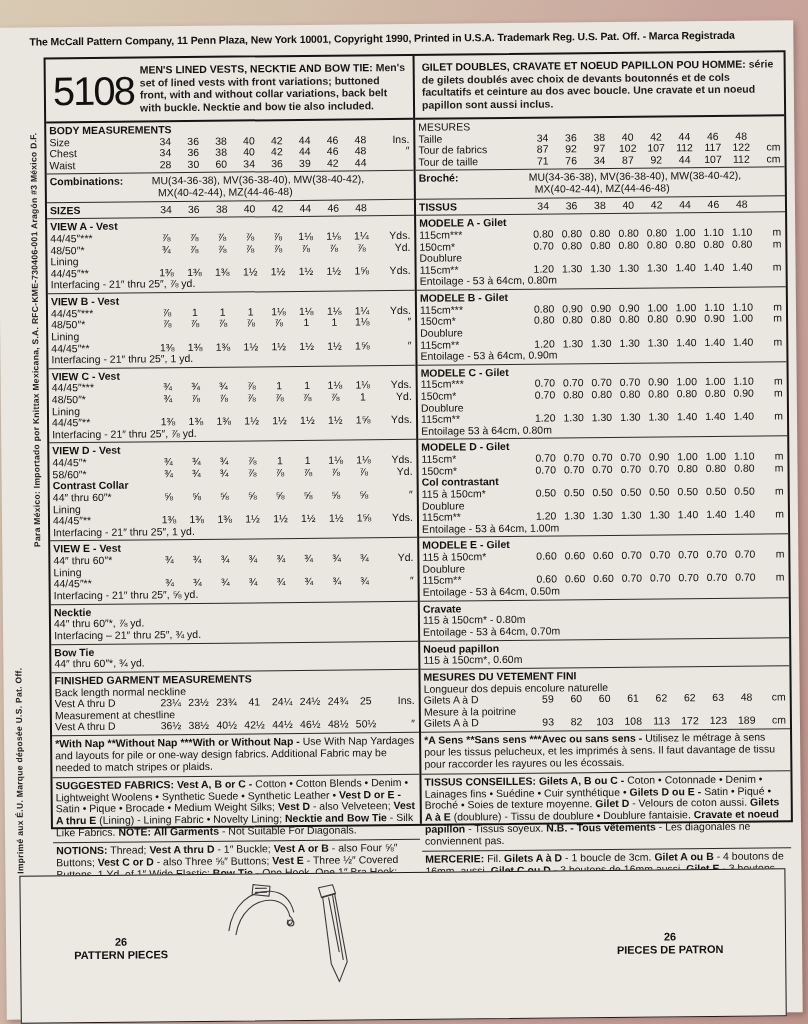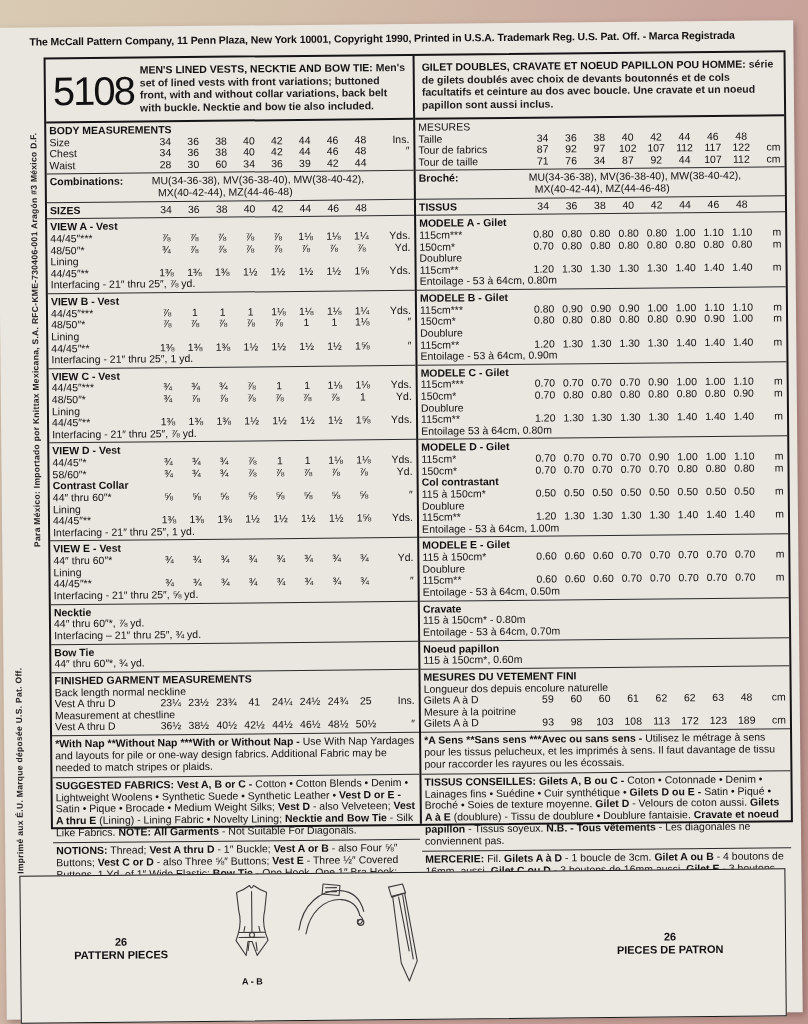--- a/index.html
+++ b/index.html
@@ -686,21 +686,21 @@
             <span class="tv">62</span>
             <span class="tv">62</span>
             <span class="tv">63</span>
             <span class="tv">48</span>
             <span class="tu">cm</span>
           </div>
           <div class="trow-text">Mesure à la poitrine</div>
           <div class="trow">
             <span class="tl">Gilets A à D</span>
             <span class="tv">93</span>
-            <span class="tv">98</span>
+            <span class="tv">82</span>
             <span class="tv">103</span>
             <span class="tv">108</span>
             <span class="tv">113</span>
             <span class="tv">172</span>
             <span class="tv">123</span>
             <span class="tv">189</span>
             <span class="tu">cm</span>
           </div>
         </div>
       <div class="sect para"><span class="b">*A Sens **Sans sens ***Avec ou sans sens - </span><span>Utilisez le métrage à sens pour les tissus pelucheux, et les imprimés à sens. Il faut davantage de tissu pour raccorder les rayures ou les écossais.</span></div>
@@ -708,30 +708,20 @@
       <div class="sect para"><span class="b">MERCERIE:</span><span> Fil. </span><span class="b">Gilets A à D</span><span> - 1 boucle de 3cm. </span><span class="b">Gilet A ou B</span><span> - 4 boutons de 16mm, aussi. </span><span class="b">Gilet C ou D</span><span> - 3 boutons de 16mm aussi. </span><span class="b">Gilet E</span><span> - 3 boutons recouverts de 13mm, 0.95m d'élastique de 3cm. </span><span class="b">Noeud papillon</span><span> - 1 agrafe, 1 agrafe de soutien gorge de 3cm. </span><span class="b">Gilet D ou E</span><span> - 1 agrafe de soutien gorge de 3cm aussi.</span></div>
     </div>
   </div>
 
   <div class="footerbox">
     <div class="pieces left">
       <div>26</div>
       <div>PATTERN PIECES</div>
     </div>
     <div class="drawings">
-      <div class="drawing-unit">
-        <svg width="62" height="92" viewBox="0 0 62 92">
-          <path d="M16,10 Q24,7 29,3 Q31,8 33,3 Q38,7 46,10 L44,28 Q41,40 45,52 L47,58 L36,73 L31,59 L27,59 L25,73 L15,58 L17,52 Q21,40 18,28 Z"></path>
-          <path d="M31,9 L31,50"></path>
-          <path d="M18,50 L44,50 M18,55 L44,55"></path>
-          <circle cx="31" cy="52.5" r="2.5"></circle>
-          <path d="M24,44 L23,49 M38,44 L39,49 M28,60 L27,68 M35,60 L36,68"></path>
-        </svg>
-        <div class="drawing-label">A - B</div>
-      </div>
       <div class="drawing-unit">
         <svg width="80" height="92" viewBox="0 0 80 92">
           <path d="M8,48 C12,22 30,8 50,9 C62,10 70,18 73,30"></path>
           <path d="M15,52 C19,30 34,17 51,18 C61,19 67,25 69,34"></path>
           <rect x="32" y="3" width="17" height="10" transform="rotate(6 40 8)"></rect>
           <path d="M35,6 L46,6 M35,10 L46,10"></path>
           <path d="M69,34 Q74,38 70,42 Q65,44 67,38"></path>
           <circle cx="70" cy="41" r="3"></circle>
         </svg>
       </div>

